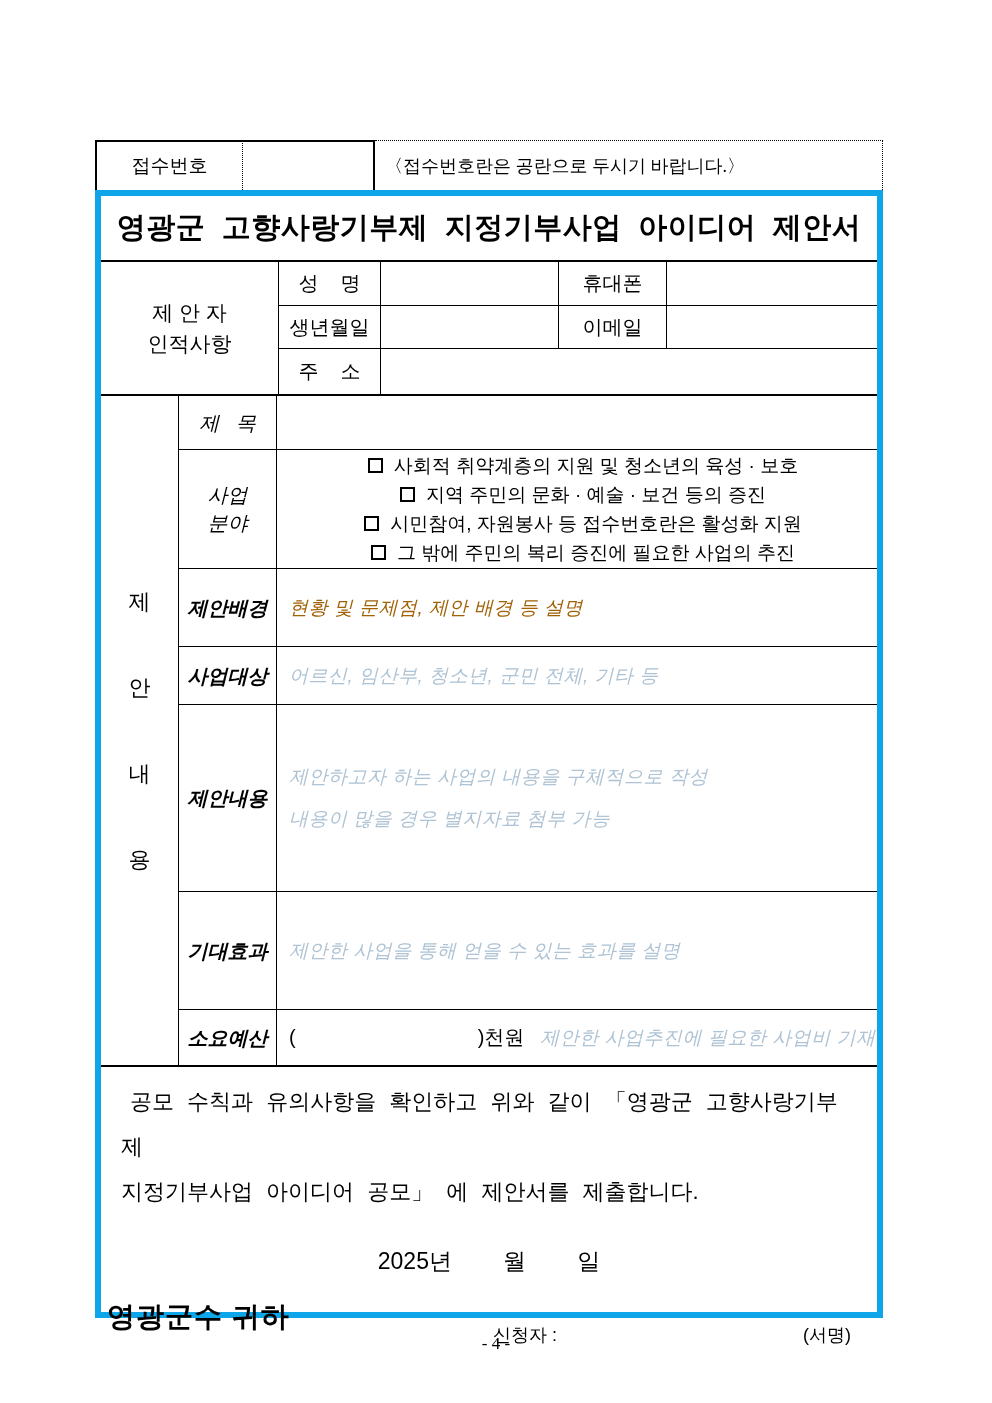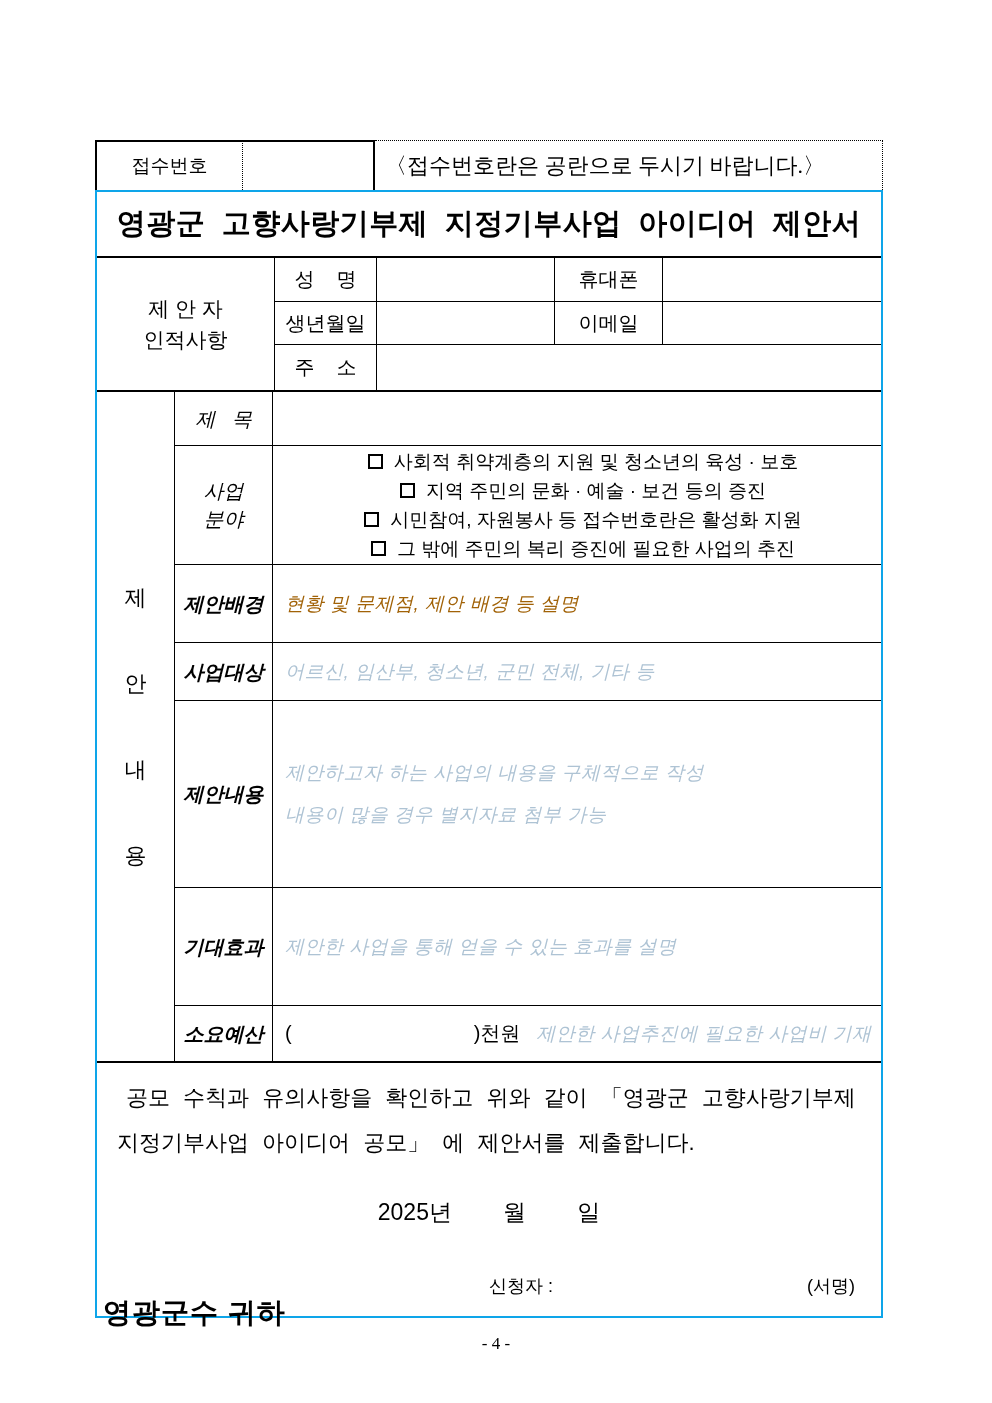--- a/index.html
+++ b/index.html
@@ -16,27 +16,27 @@
   .receipt-row { position: absolute; left: 95px; top: 140px; width: 788px; height: 50px; display: flex; }
   .receipt-label-cell {
     width: 148px; border-left: 2px solid #000; border-top: 2px solid #000; border-right: 1px dotted #000;
     display: flex; align-items: center; justify-content: center;
     font-family: "Liberation Serif", serif; font-size: 19px;
   }
   .receipt-value-cell { width: 132px; border-top: 2px solid #000; border-right: 2px solid #000; }
   .receipt-note-cell {
     flex: 1; border-top: 1px dotted #000; border-right: 1px dotted #000;
     display: flex; align-items: center; padding-left: 10px;
-    font-family: "Liberation Serif", serif; font-size: 22px;
+    font-family: "Liberation Serif", serif; font-size: 18px;
   }
 
   
   .main-table {
     position: absolute; left: 95px; top: 190px; width: 788px; height: 1128px;
-    border: 2px solid #0ea5e9; background: #fff;
+    border: 6px solid #0ea5e9; background: #fff;
   }
   .title-row {
     height: 66px; border-bottom: 2px solid #000;
     display: flex; align-items: center; justify-content: center;
     font-weight: bold; font-size: 29px; word-spacing: 8px; letter-spacing: 0.5px;
   }
 
   .proposer-grid {
     display: grid;
     grid-template-columns: 178px 102px 178px 108px 1fr;

